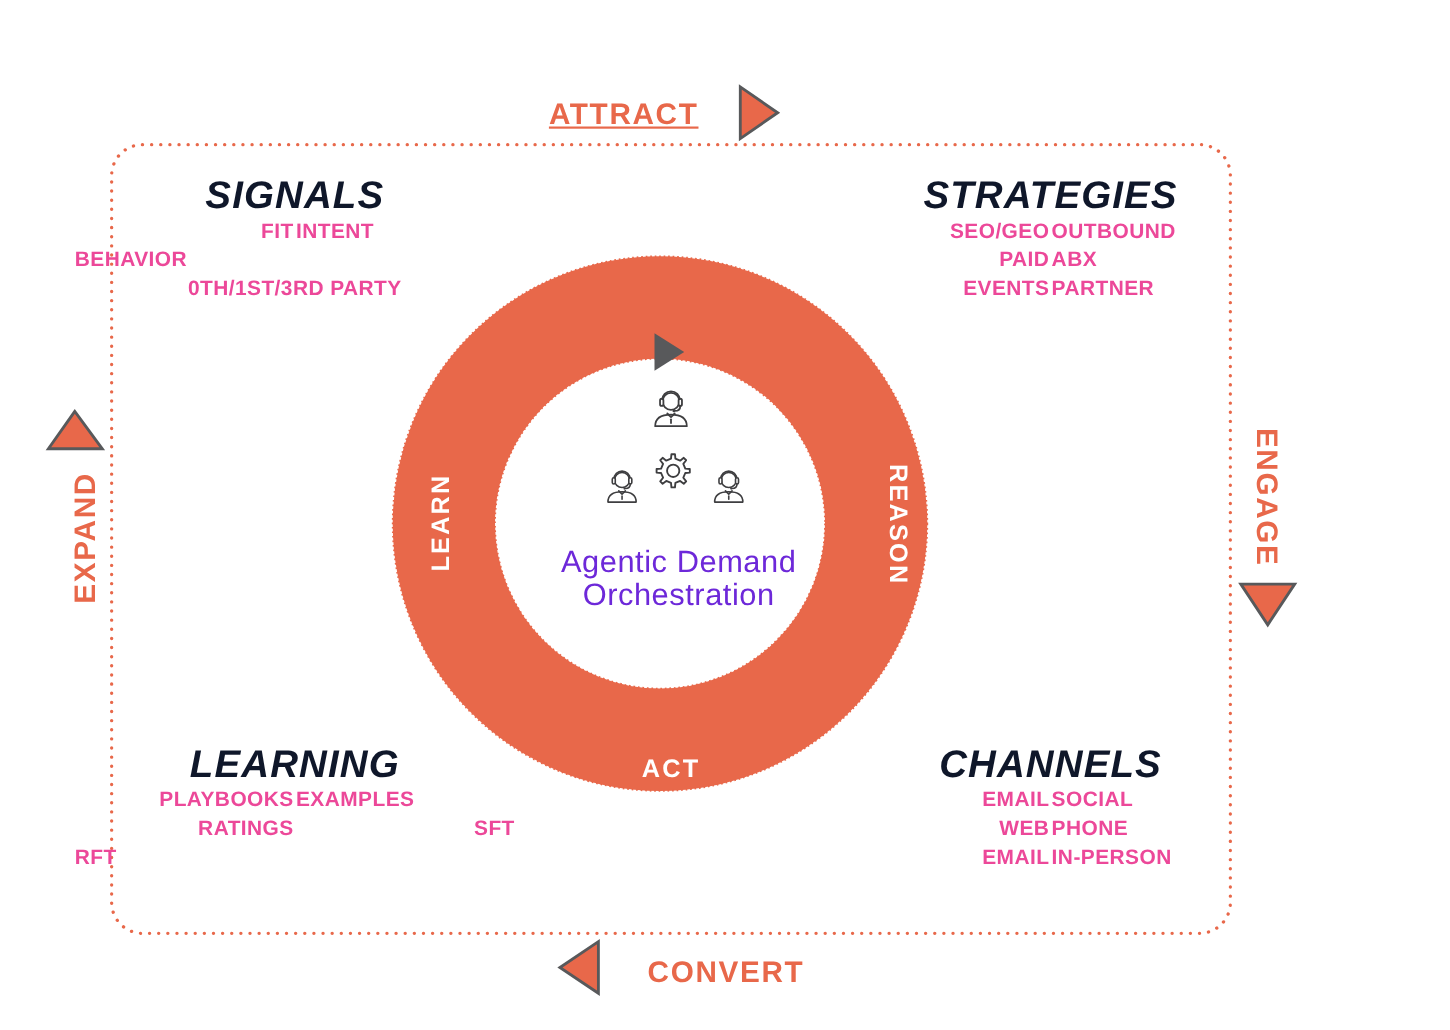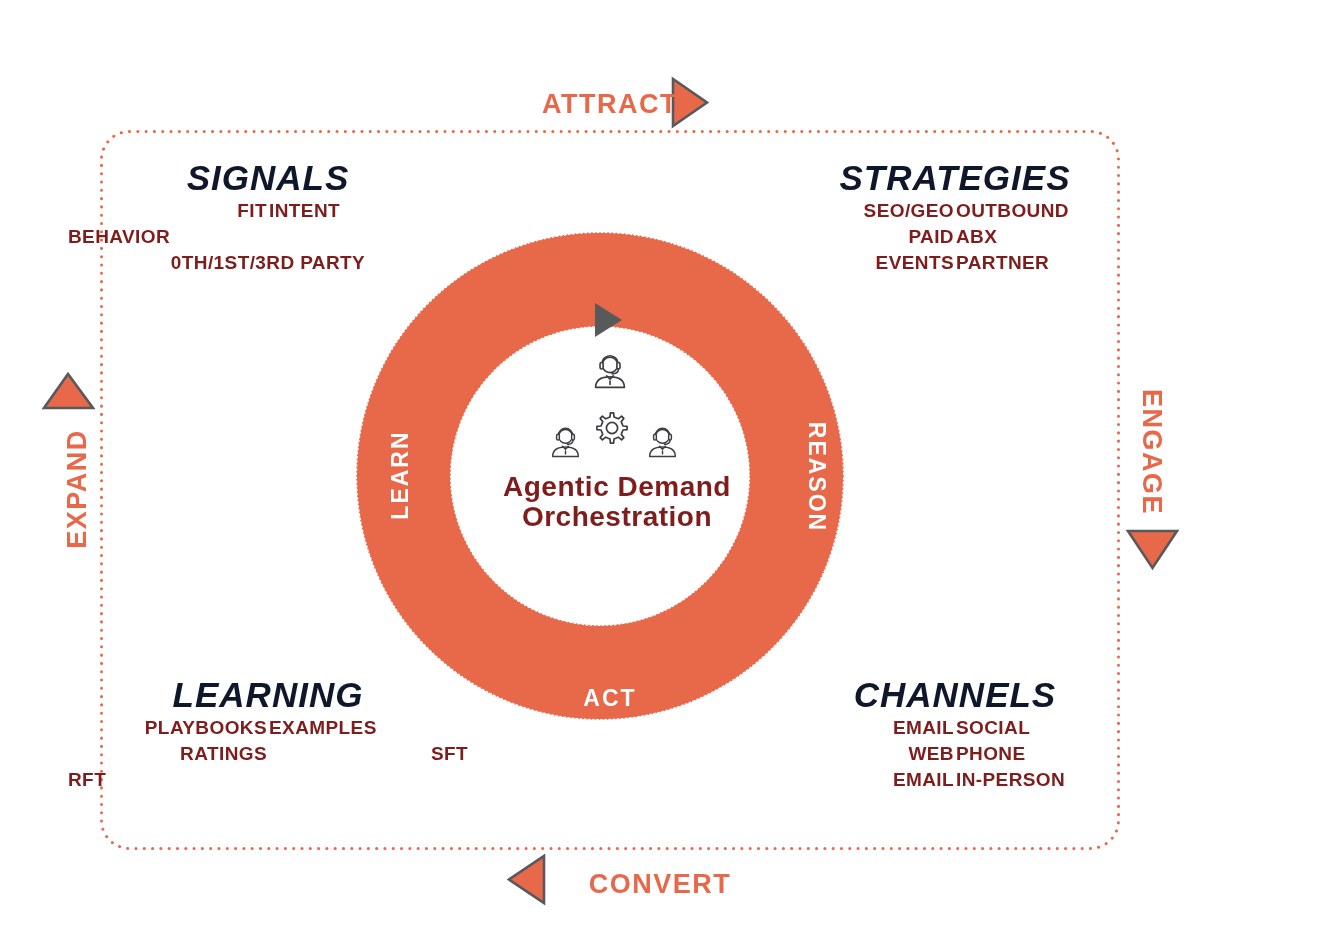--- a/index.html
+++ b/index.html
@@ -22,35 +22,35 @@
   .rot-ccw{transform:rotate(-90deg);}
 
   
   .ring-label{
     width:200px;height:28px;line-height:28px;text-align:center;
     font-size:23px;font-weight:bold;color:#FFFFFF;letter-spacing:2px;
   }
 
   
   .center-title{
-    left:417px;top:472px;width:400px;text-align:center;
-    font-size:28px;font-weight:bold;color:#7f1d1d;line-height:30px;
+    left:417px;top:496px;width:400px;text-align:center;
+    font-size:28px;font-weight:normal;color:#6d28d9;line-height:30px;
     letter-spacing:0.5px;white-space:normal;
   }
 
   
   .quad{position:absolute;z-index:2;width:400px;text-align:center;}
   .quad-title{
     font-size:35px;font-weight:bold;color:#0f172a;
     letter-spacing:1px;line-height:29px;font-style:italic;
   }
   .q-rows{
     display:grid;grid-template-columns:1fr 1fr;column-gap:2px;
     margin-top:6px;
-    font-size:19px;font-weight:bold;color:#7f1d1d;
+    font-size:19px;font-weight:bold;color:#ec4899;
     line-height:26px;letter-spacing:0.4px;
   }
   .cl{text-align:right;}
   .cr{text-align:left;}
   .full{grid-column:1/3;text-align:center;}
 </style>
 </head>
 <body>
 
 <div class="canvas">
@@ -89,21 +89,21 @@
 
     <use href="#agent" x="587" y="351" width="46" height="46"></use>
     <use href="#agent" x="545" y="422" width="41" height="45"></use>
     <use href="#agent" x="642" y="422" width="41" height="45"></use>
     <g>
       <polygon id="gear-outline" fill="#FFFFFF" stroke="#3E3E40" stroke-width="1.7" stroke-linejoin="round" points="610.0,417.0 610.4,412.9 613.6,412.9 614.0,417.0 618.3,418.8 621.6,416.2 623.8,418.4 621.2,421.7 623.0,426.0 627.1,426.4 627.1,429.6 623.0,430.0 621.2,434.3 623.8,437.6 621.6,439.8 618.3,437.2 614.0,439.0 613.6,443.1 610.4,443.1 610.0,439.0 605.7,437.2 602.4,439.8 600.2,437.6 602.8,434.3 601.0,430.0 596.9,429.6 596.9,426.4 601.0,426.0 602.8,421.7 600.2,418.4 602.4,416.2 605.7,418.8"></polygon>
       <circle cx="612" cy="428" r="5.6" fill="none" stroke="#3E3E40" stroke-width="1.7"></circle>
     </g>
   </svg>
 
-  <div class="txt flow-label" style="left:510px;top:89px;">ATTRACT</div>
+  <div class="txt flow-label" style="left:467px;top:89px;text-decoration:underline;">ATTRACT</div>
   <div class="txt flow-label rot-cw" style="left:1052px;top:437px;">ENGAGE</div>
   <div class="txt flow-label" style="left:560px;top:869px;">CONVERT</div>
   <div class="txt flow-label rot-ccw" style="left:-23px;top:474px;">EXPAND</div>
 
   <div class="txt ring-label rot-cw" style="left:717px;top:463px;">REASON</div>
   <div class="txt ring-label" style="left:510px;top:665px;margin-top:19px;">ACT</div>
   <div class="txt ring-label rot-ccw" style="left:300px;top:461px;">LEARN</div>
 
   <div class="txt center-title">
     <div>Agentic Demand</div>

